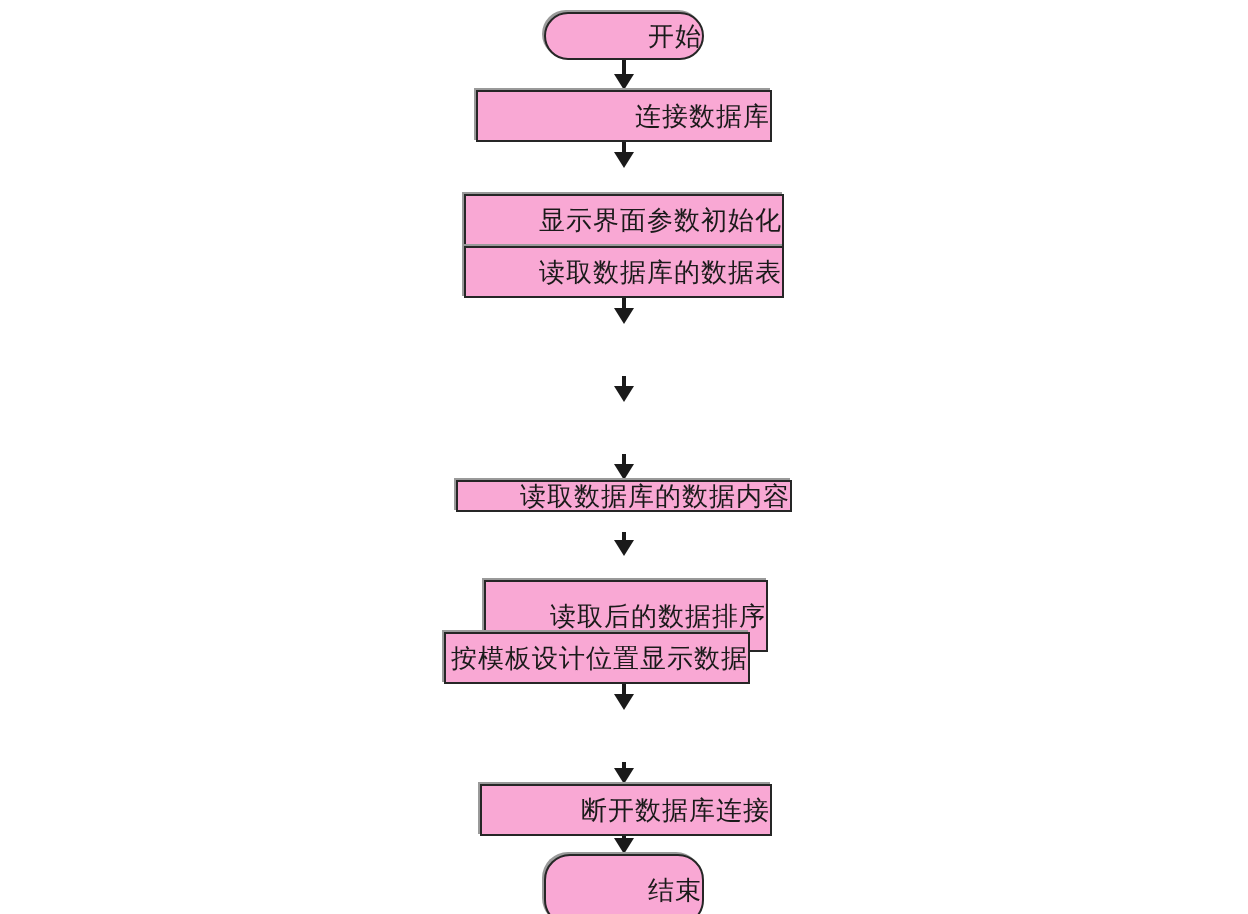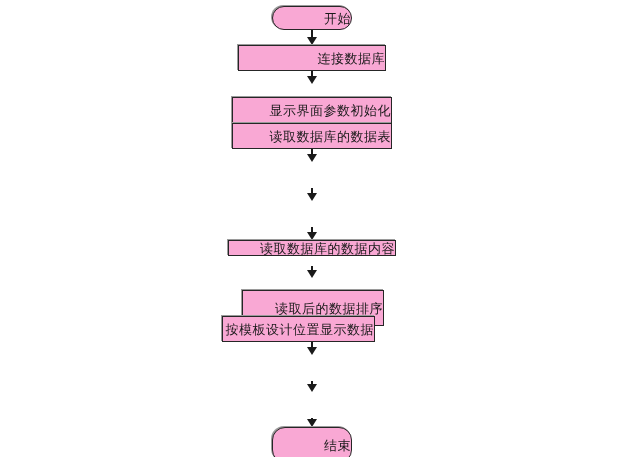--- a/index.html
+++ b/index.html
@@ -125,16 +125,19 @@
     </div>
     <div class="node process" style="left: 228px; top: 240px; width: 168px; height: 16px;">
       <span class="label">读取数据库的数据内容</span>
     </div>
     <div class="node process" style="left: 242px; top: 278px; width: 142px; height: 36px; margin-top: 12px;">
       <span class="label">读取后的数据排序</span>
     </div>
     <div class="node process" style="left: 222px; top: 316px; width: 153px; height: 26px;">
       <span class="label">按模板设计位置显示数据</span>
     </div>
+    <div class="node process" style="left: 240px; top: 392px; width: 146px; height: 26px;">
+      <span class="label">断开数据库连接</span>
+    </div>
     <div class="node terminal" style="left: 272px; top: 427px; width: 80px; height: 36px;">
       <span class="label">结束</span>
     </div>
   </div>
 
 </body></html>

